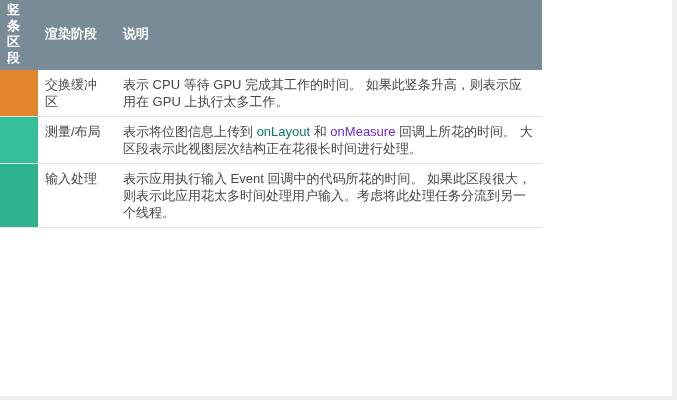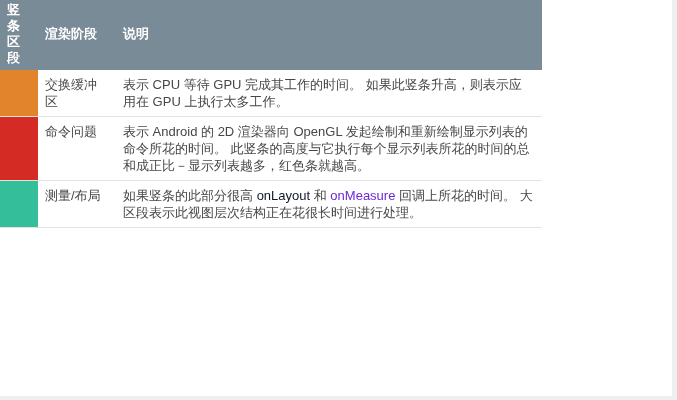--- a/index.html
+++ b/index.html
@@ -74,24 +74,24 @@
         <th>说明</th>
       </tr>
     </thead>
     <tbody>
         <tr>
           <td class="swatch" style="background: rgb(226, 132, 43);"></td>
           <td class="stage">交换缓冲区</td>
           <td class="desc"><span>表示 CPU 等待 GPU 完成其工作的时间。 如果此竖条升高，则表示应用在 GPU 上执行太多工作。</span></td>
         </tr>
         <tr>
-          <td class="swatch" style="background: rgb(212, 43, 37);"></td>
-          <td class="stage">命令问题</td>
-          <td class="desc"><span>表示 Android 的 2D 渲染器向 OpenGL 发起绘制和重新绘制显示列表的命令所花的时间。 此竖条的高度与它执行每个显示列表所花的时间的总和成正比－显示列表越多，红色条就越高。</span></td>
+          <td class="swatch" style="background: rgb(53, 190, 154);"></td>
+          <td class="stage">测量/布局</td>
+          <td class="desc"><span>表示将位图信息上传到 </span><a href="#" style="color: #0f766e;">onLayout</a><span> 和 </span><a href="#" style="color: #6d28d9;">onMeasure</a><span> 回调上所花的时间。 大区段表示此视图层次结构正在花很长时间进行处理。</span></td>
         </tr>
         <tr>
-          <td class="swatch" style="background: rgb(53, 190, 154);"></td>
-          <td class="stage">测量/布局</td>
-          <td class="desc"><span>如果竖条的此部分很高 </span><a href="#" style="color: #0f172a;">onLayout</a><span> 和 </span><a href="#" style="color: #6d28d9;">onMeasure</a><span> 回调上所花的时间。 大区段表示此视图层次结构正在花很长时间进行处理。</span></td>
+          <td class="swatch" style="background: rgb(47, 178, 142);"></td>
+          <td class="stage">输入处理</td>
+          <td class="desc"><span>表示应用执行输入 Event 回调中的代码所花的时间。 如果此区段很大，则表示此应用花太多时间处理用户输入。考虑将此处理任务分流到另一个线程。</span></td>
         </tr>
       </tbody>
   </table>
 </div>
 
 </body></html>

